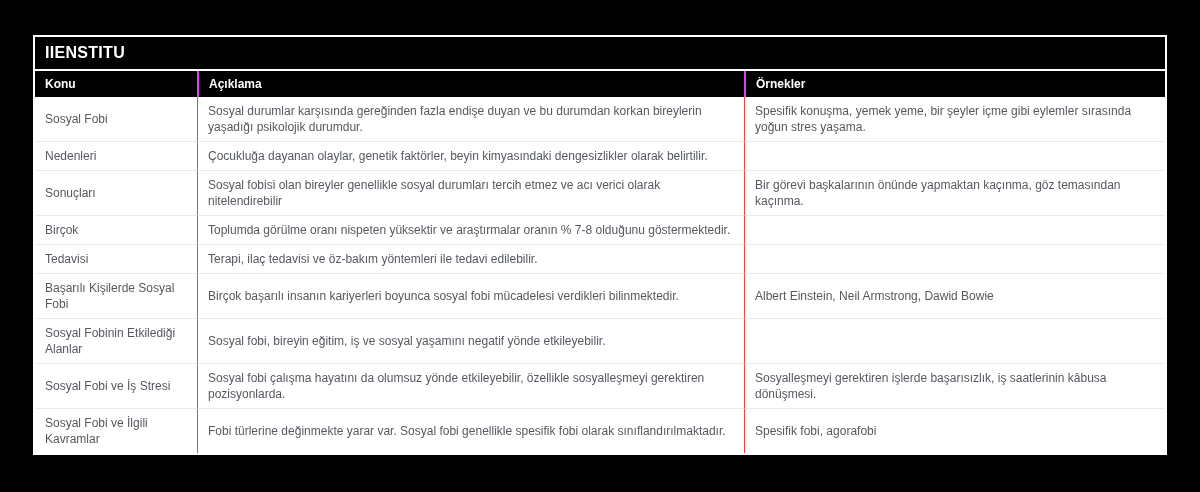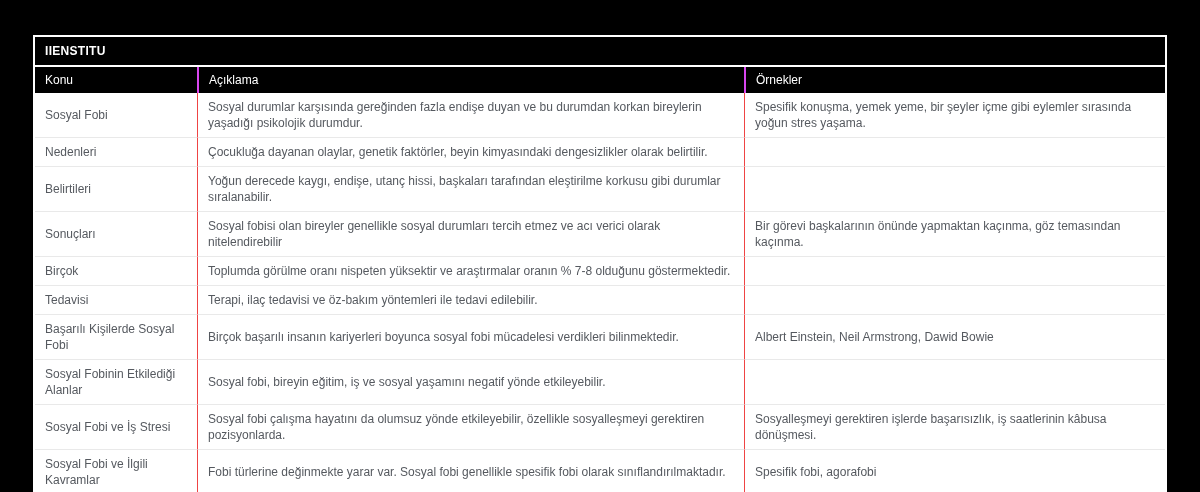--- a/index.html
+++ b/index.html
@@ -19,40 +19,40 @@
     left: 33px;
     top: 35px;
     width: 1134px;
     box-sizing: border-box;
     background: #ffffff;
     padding: 2px;
   }
   .title-bar {
     background: #000000;
     color: #ffffff;
-    font-size: 12px;
+    font-size: 16px;
     font-weight: bold;
     letter-spacing: 0.3px;
     padding: 7px 10px;
   }
   table.info-table {
     width: 100%;
     margin-top: 2px;
     border-collapse: separate;
     border-spacing: 0;
     table-layout: fixed;
   }
   col.c0 { width: 162px; }
   col.c1 { width: 547px; }
   thead th {
     background: #000000;
     color: #ffffff;
     text-align: left;
     font-size: 12px;
-    font-weight: normal;
+    font-weight: bold;
     padding: 6px 10px;
     vertical-align: middle;
   }
   thead th + th {
     border-left: 2px solid #d946ef;
   }
   tbody td {
     font-size: 12px;
     line-height: 16px;
     color: #55595f;
@@ -91,25 +91,20 @@
           <td>Sosyal Fobi</td>
           <td>Sosyal durumlar karşısında gereğinden fazla endişe duyan ve bu durumdan korkan bireylerin yaşadığı psikolojik durumdur.</td>
           <td>Spesifik konuşma, yemek yeme, bir şeyler içme gibi eylemler sırasında yoğun stres yaşama.</td>
         </tr>
         <tr>
           <td>Nedenleri</td>
           <td>Çocukluğa dayanan olaylar, genetik faktörler, beyin kimyasındaki dengesizlikler olarak belirtilir.</td>
           <td></td>
         </tr>
         <tr>
-          <td>Belirtileri</td>
-          <td>Yoğun derecede kaygı, endişe, utanç hissi, başkaları tarafından eleştirilme korkusu gibi durumlar sıralanabilir.</td>
-          <td></td>
-        </tr>
-        <tr>
           <td>Sonuçları</td>
           <td>Sosyal fobisi olan bireyler genellikle sosyal durumları tercih etmez ve acı verici olarak nitelendirebilir</td>
           <td>Bir görevi başkalarının önünde yapmaktan kaçınma, göz temasından kaçınma.</td>
         </tr>
         <tr>
           <td>Birçok</td>
           <td>Toplumda görülme oranı nispeten yüksektir ve araştırmalar oranın % 7-8 olduğunu göstermektedir.</td>
           <td></td>
         </tr>
         <tr>

